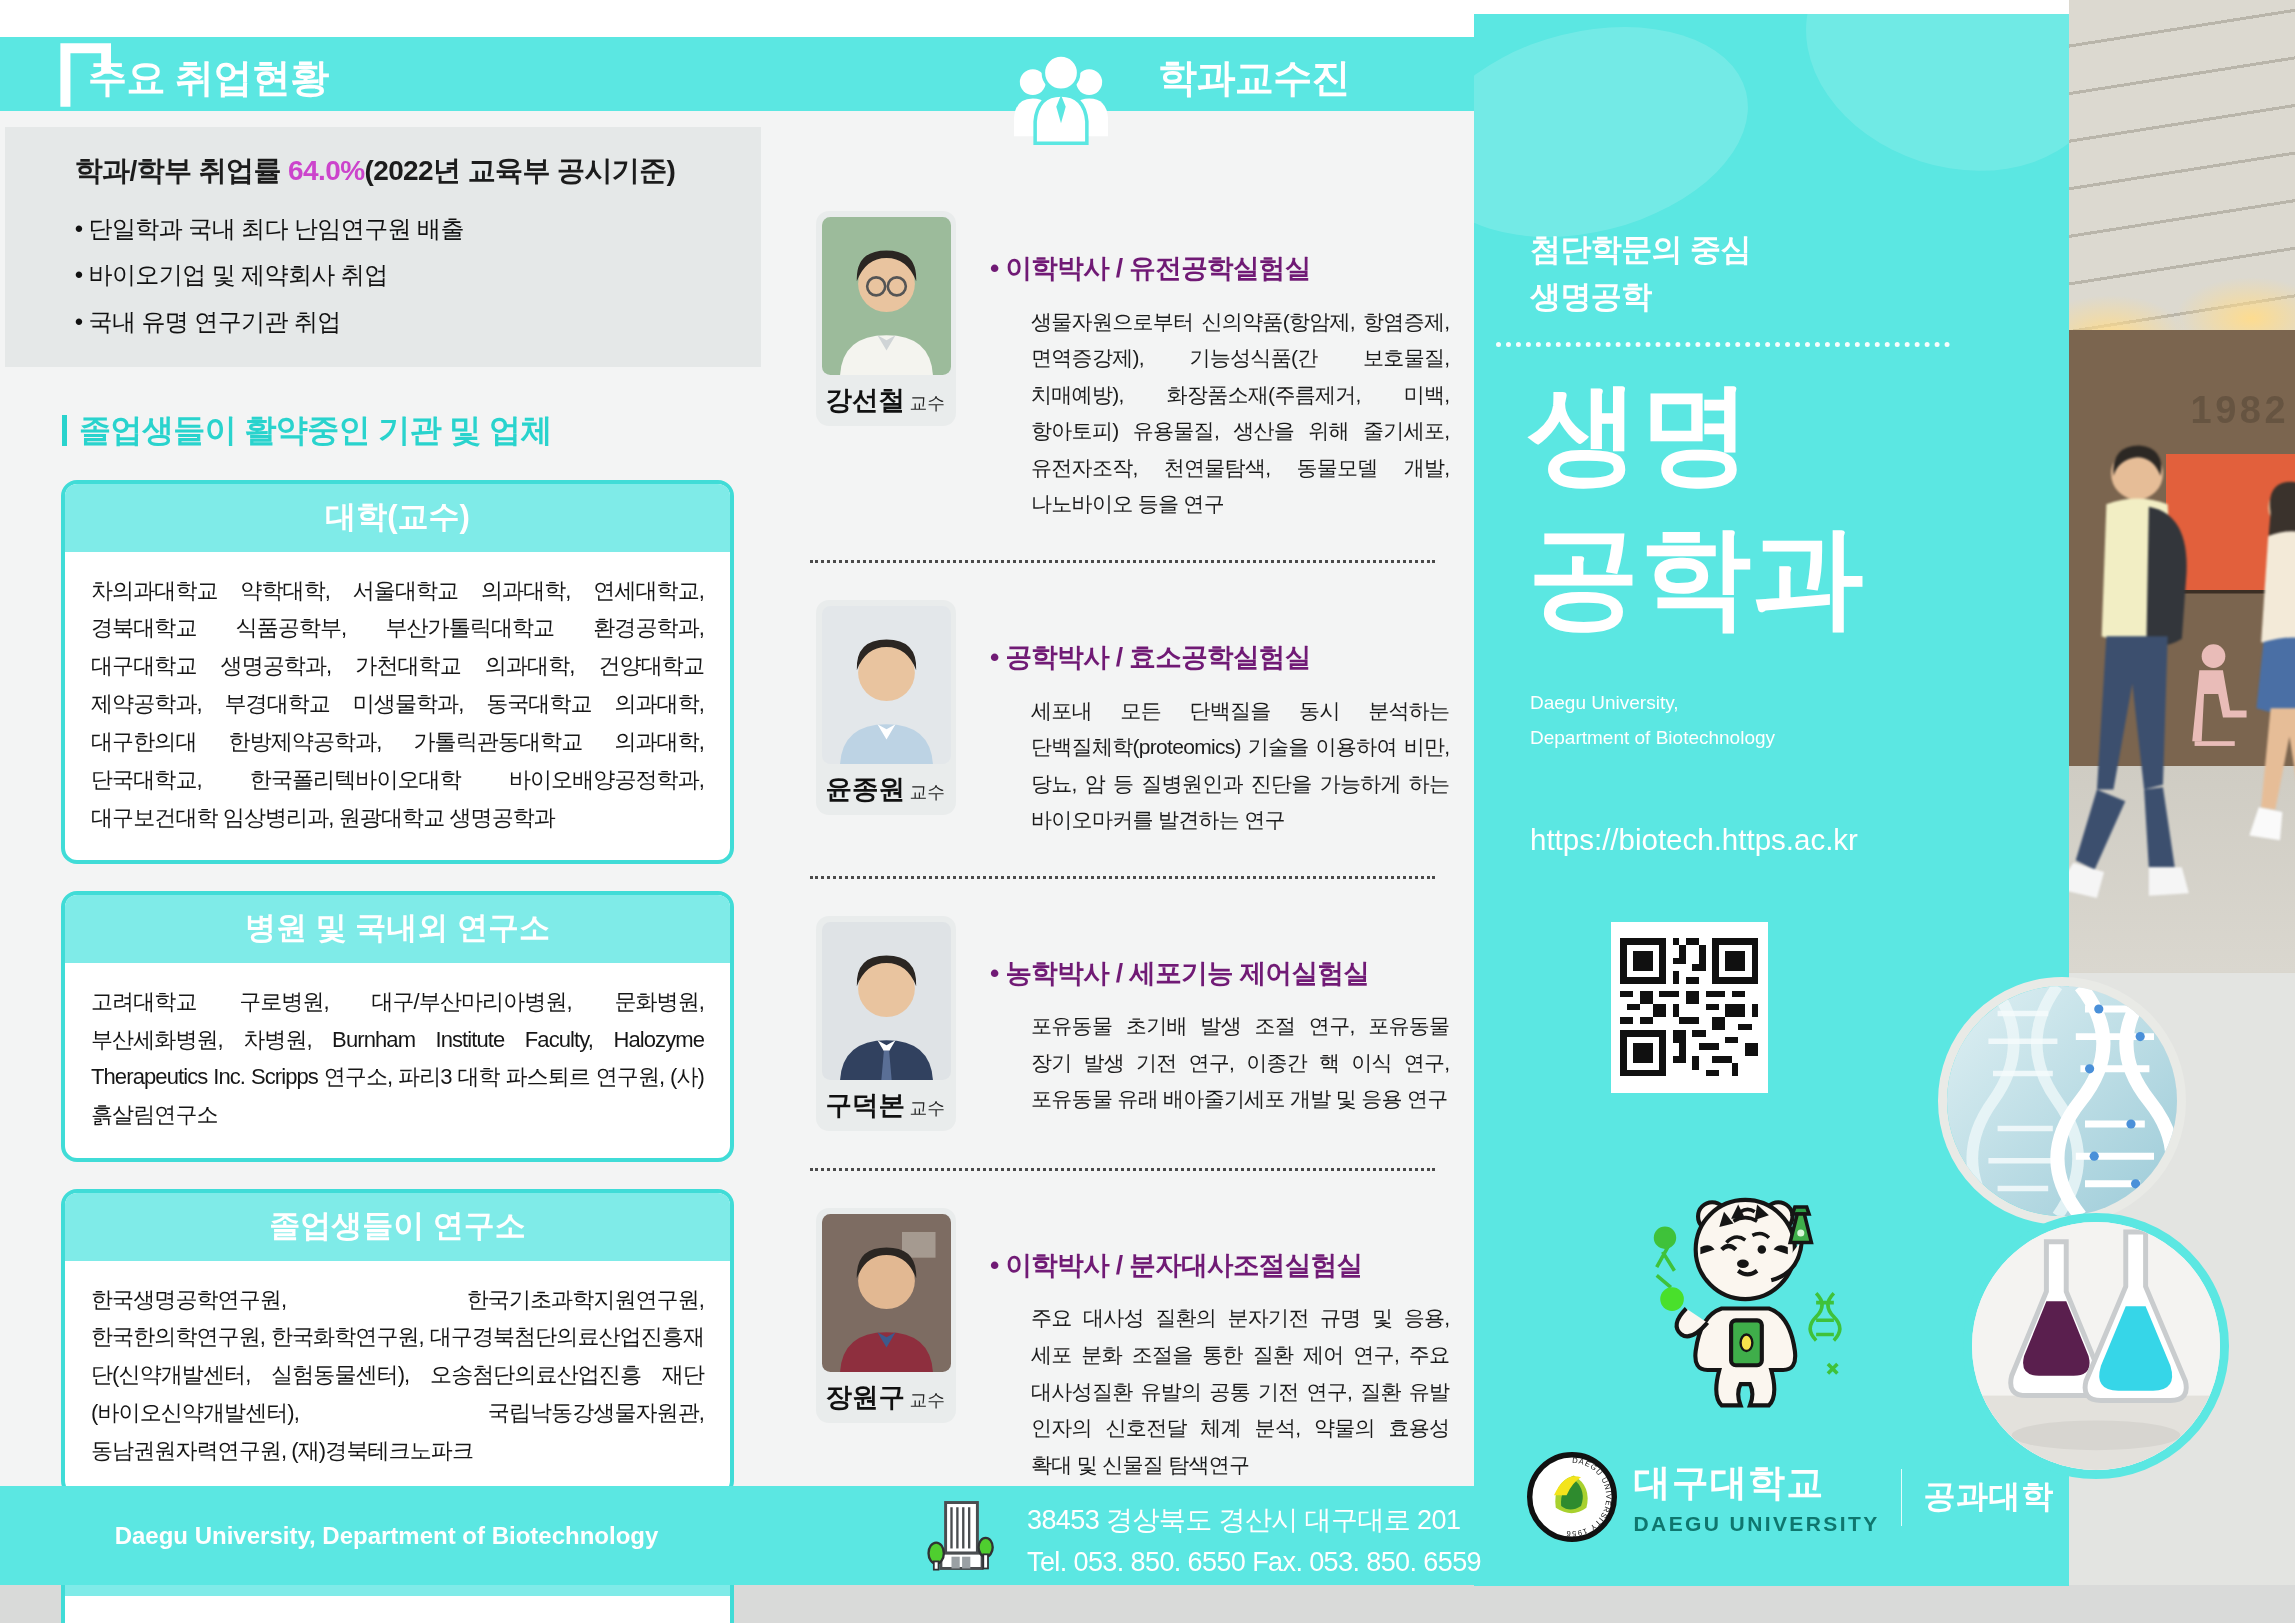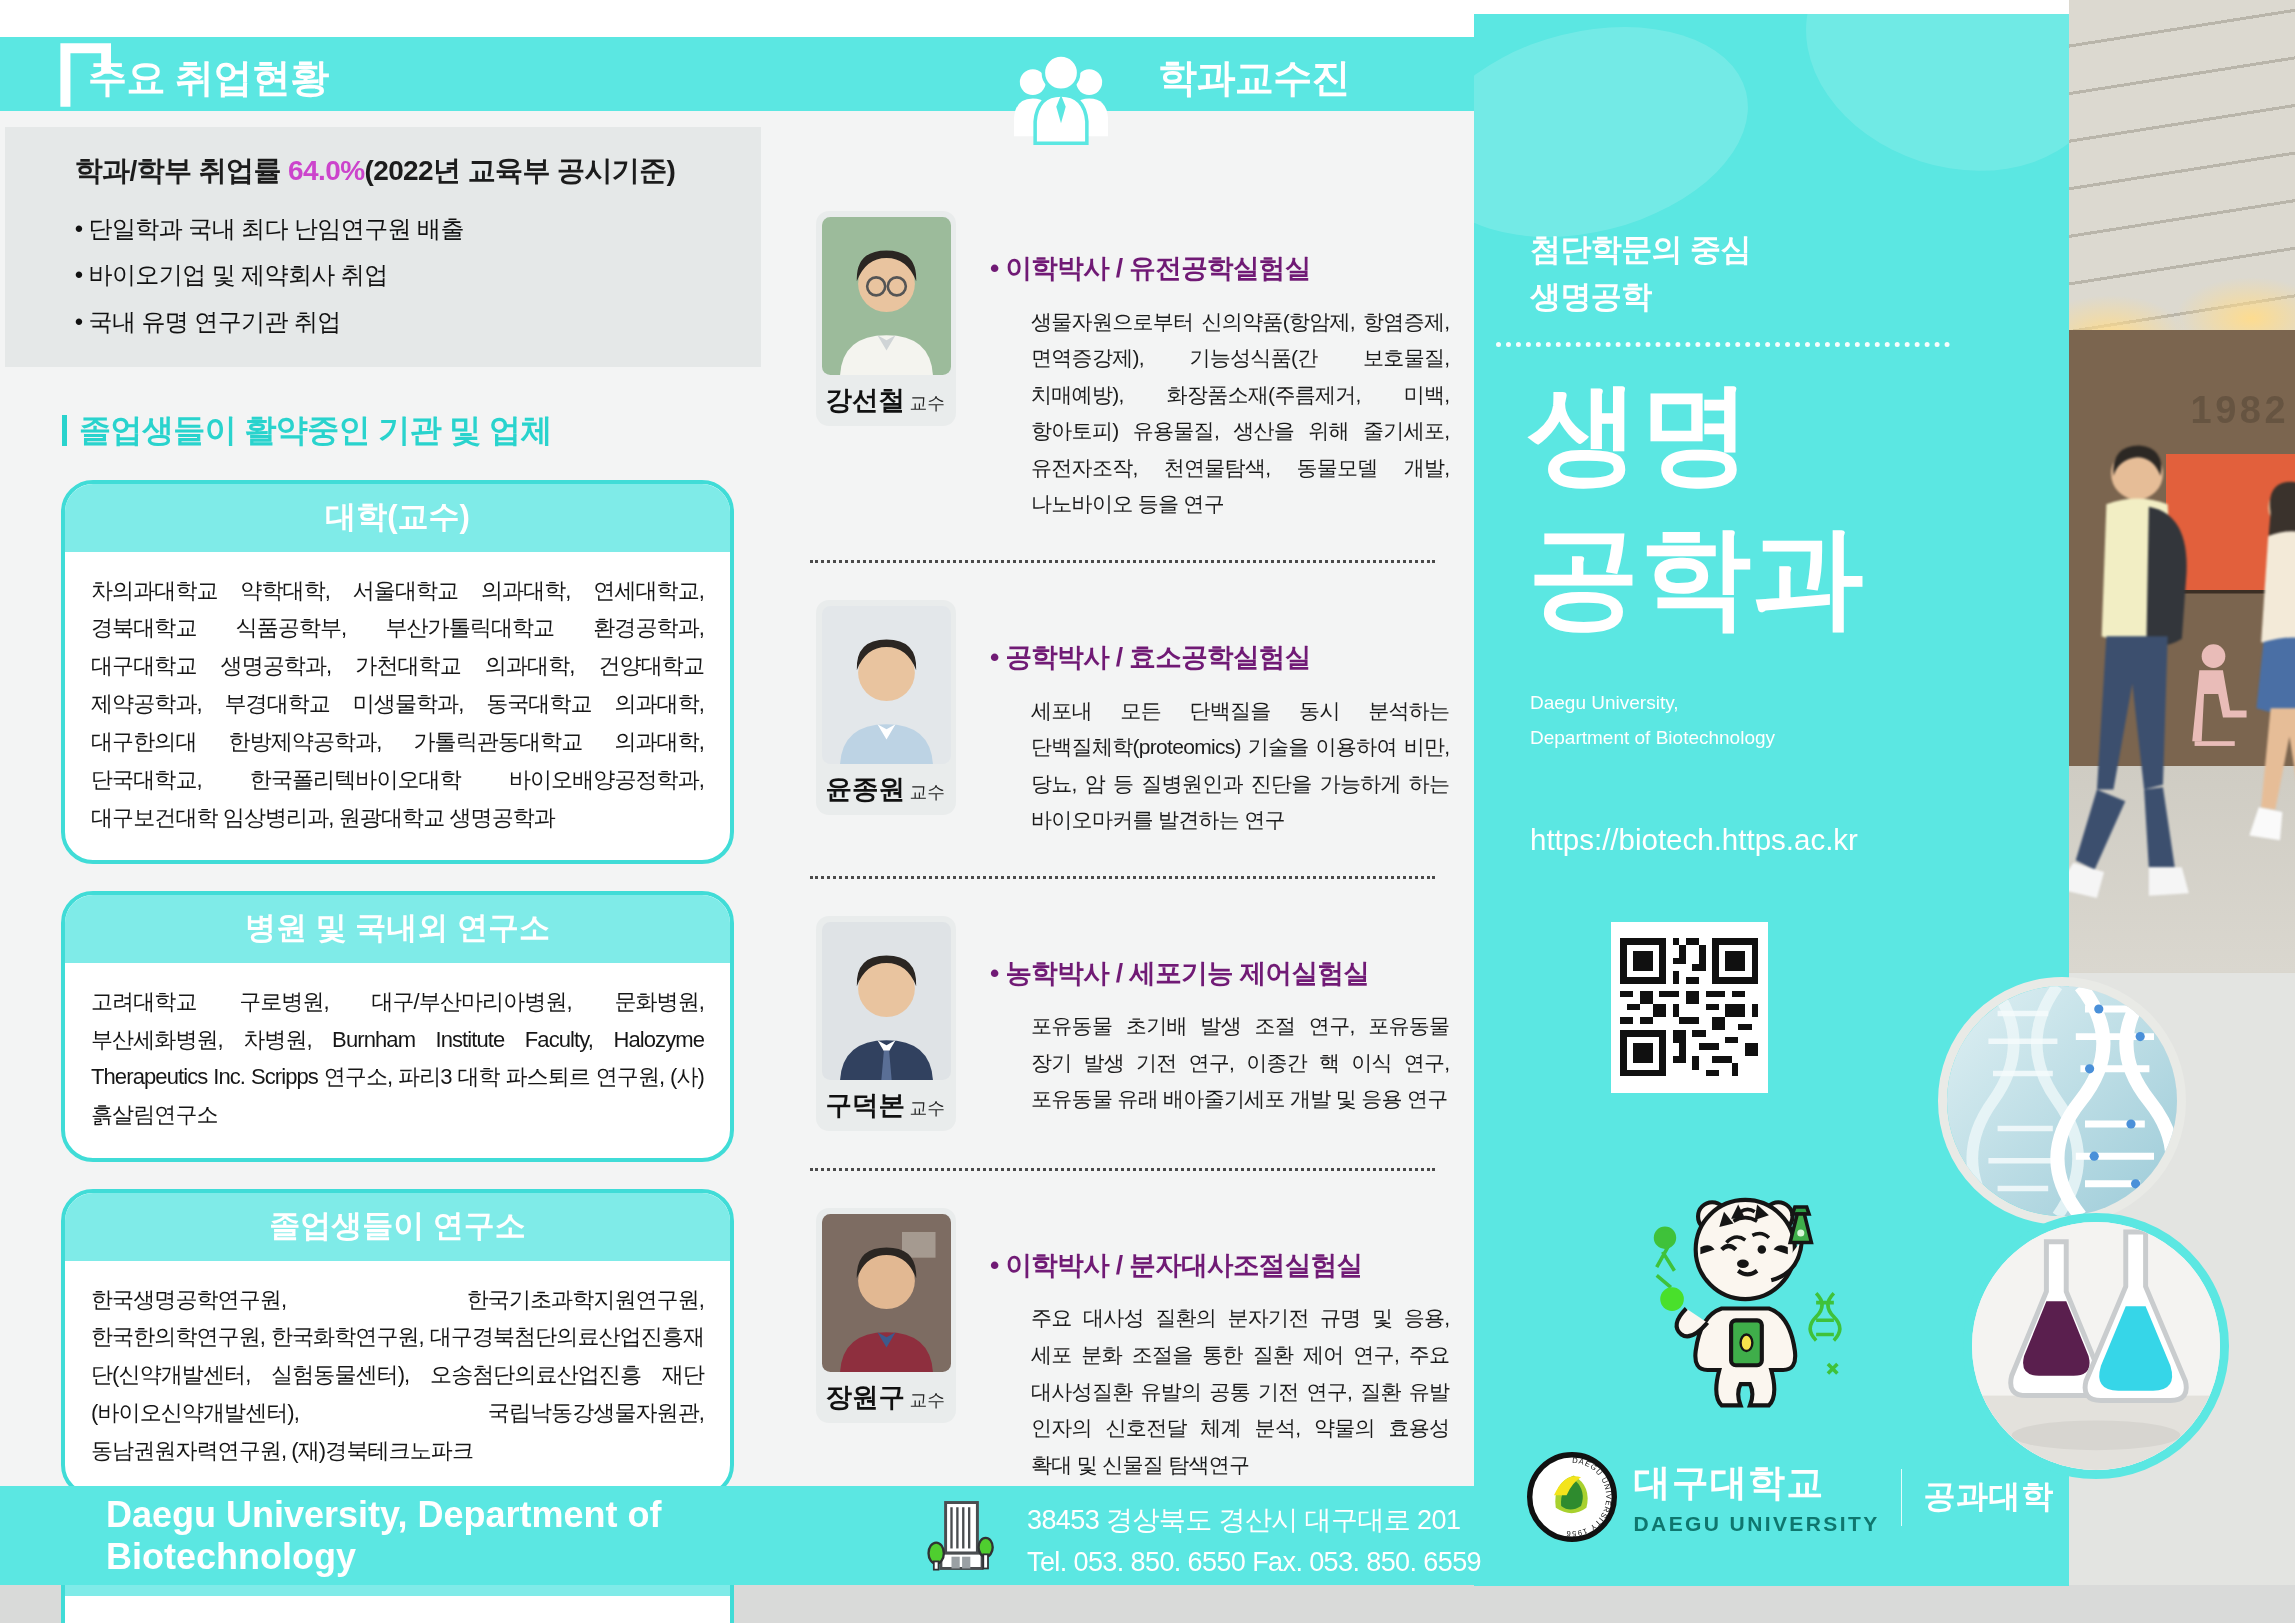--- a/index.html
+++ b/index.html
@@ -21,21 +21,21 @@
 
   
   .left-col{position:absolute;left:0;top:110px;width:760px;height:1376px;}
   .stat-box{margin:16.5px 0 0 4.7px;width:756px;background:#e5e8e8;padding:25px 0 27px 70px;box-sizing:border-box;}
   .stat-title{font-size:28px;font-weight:bold;letter-spacing:-0.6px;}
   .stat-title .rate{color:#cc44cc;}
   .stat-bullets{margin-top:20px;font-size:24px;line-height:1.55;color:#111;}
   .stat-bullets div{margin-top:9.4px;letter-spacing:-0.6px;}
   .section-title{margin:42px 0 0 62px;display:flex;align-items:center;color:#29d3cd;font-size:32px;font-weight:bold;letter-spacing:-0.6px;}
   .section-title .bar{display:inline-block;width:5.3px;height:31px;background:#29d3cd;margin-right:11.8px;}
-  .tbox{margin:27px 0 0 61px;width:673px;box-sizing:border-box;border:4.1px solid #40dcd7;border-radius:32px;background:#fff;overflow:hidden;}
+  .tbox{margin:27px 0 0 61px;width:673px;box-sizing:border-box;border:4.1px solid #40dcd7;border-radius:16px;background:#fff;overflow:hidden;}
   .tbox-head{background:#7febe8;color:#fff;font-size:31px;font-weight:bold;text-align:center;padding:11.8px 0 14px 0;}
   .tbox-body{padding:20px 26px 23.6px 26px;font-size:22px;line-height:1.72;letter-spacing:-0.9px;text-align:justify;word-break:keep-all;color:#161616;}
 
   
   .mid-col{position:absolute;left:760px;top:110px;width:713px;height:1376px;}
   .prof-row{display:flex;align-items:flex-start;padding:37px 23.6px 37px 56px;}
   .prof-row.first{padding-top:101px;}
   .prof-sep{height:0;border-top:3.5px dotted #4a4a4a;margin:0 38px 0 50px;}
   .prof-card{flex:0 0 auto;width:140px;border-radius:13px;background:#e9ecec;padding:5.9px 5.9px 4.7px 5.9px;box-sizing:border-box;}
   .prof-photo{width:129px;height:158px;border-radius:8.3px;overflow:hidden;}
@@ -90,22 +90,22 @@
   .student{position:absolute;filter:blur(1.2px);}
 
   
   .circle{position:absolute;border-radius:50%;overflow:hidden;}
   .dna-circle{left:1938px;top:977px;width:248px;height:248px;border:9.4px solid #e9eae6;box-sizing:border-box;}
   .flask-circle{left:1963px;top:1213px;width:266px;height:266px;border:9.4px solid #5be7e2;box-sizing:border-box;background:#f4f3f1;}
   .circle svg{display:block;width:100%;height:100%;}
 
   
   .footer{position:absolute;left:0;top:1486px;width:1474px;height:99px;background:#5be7e2;}
-  .footer-left{position:absolute;left:106px;top:0;height:100%;width:613px;display:flex;align-items:center;justify-content:center;
-               color:#fff;font-size:36px;font-weight:bold;letter-spacing:0;}
+  .footer-left{position:absolute;left:80px;top:0;height:100%;width:613px;display:flex;align-items:center;justify-content:center;
+               color:#fff;font-size:24px;font-weight:bold;letter-spacing:0;}
   .footer-bldg{position:absolute;left:923px;top:13px;}
   .footer-addr{position:absolute;left:1027px;top:14px;color:#fff;font-size:27px;line-height:1.55;letter-spacing:-0.6px;white-space:nowrap;}
 </style>
 </head>
 <body>
 
 <div class="page">
 
   <div class="content-bg"></div>
   <div class="right-gray"></div>

